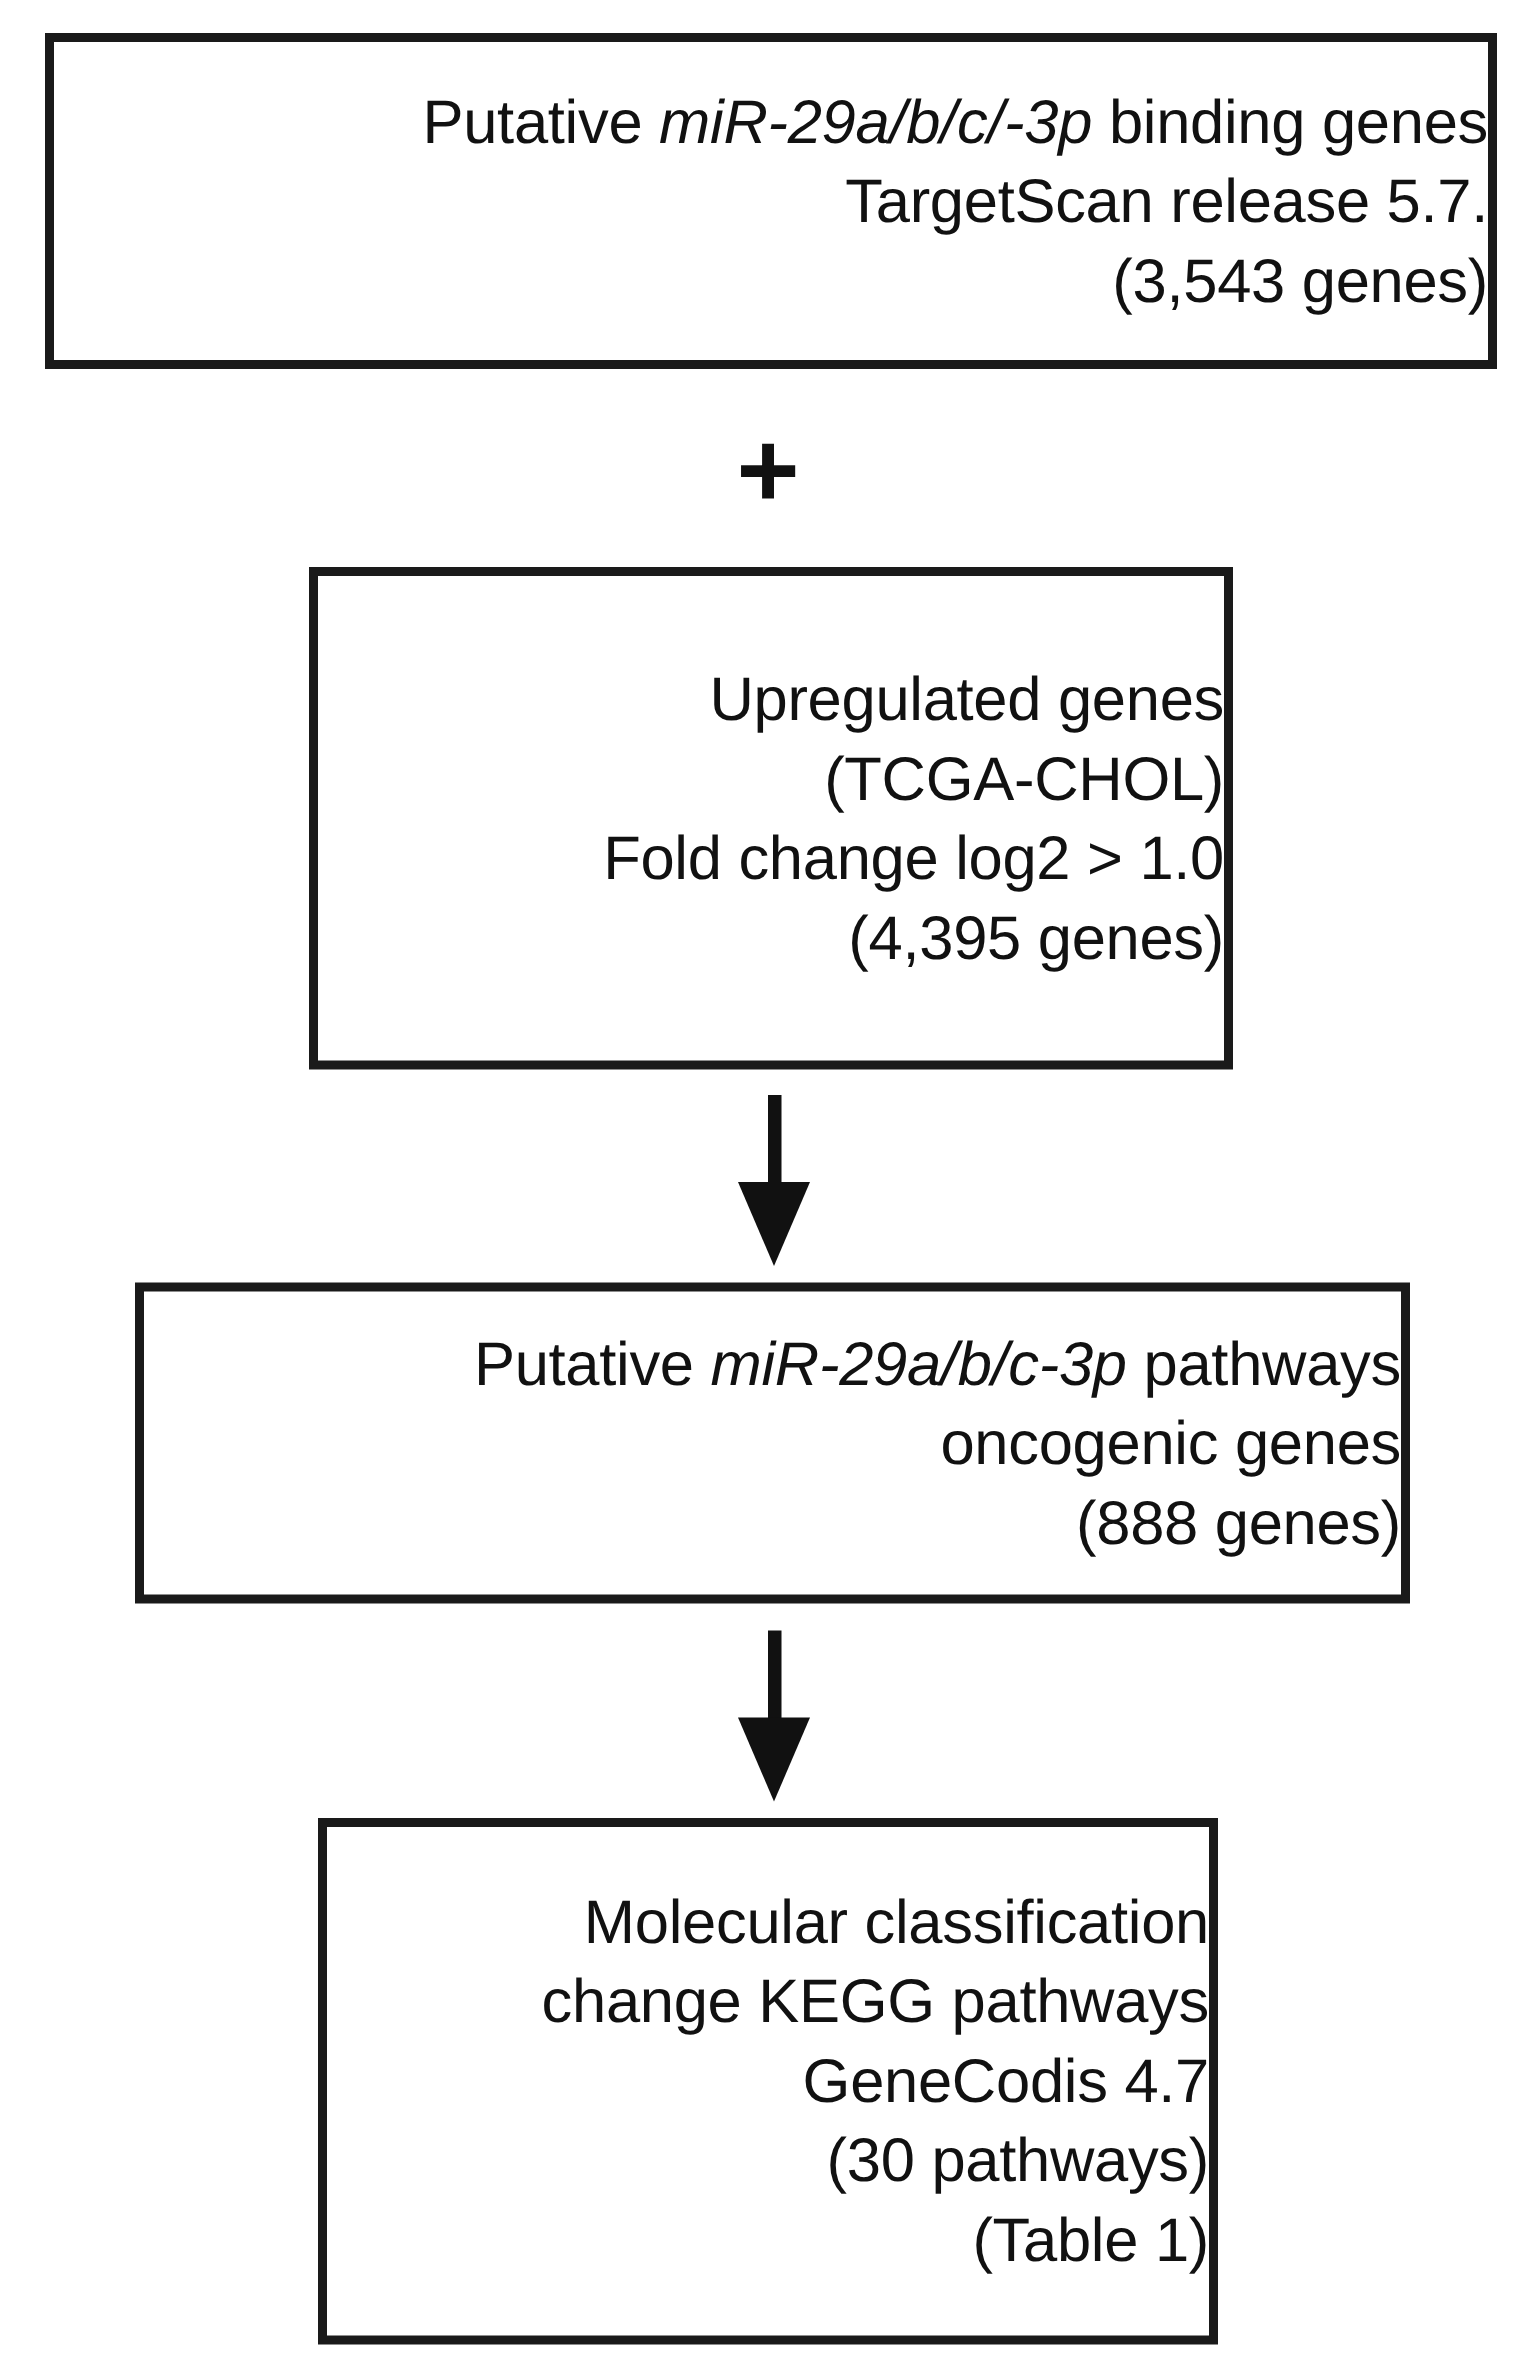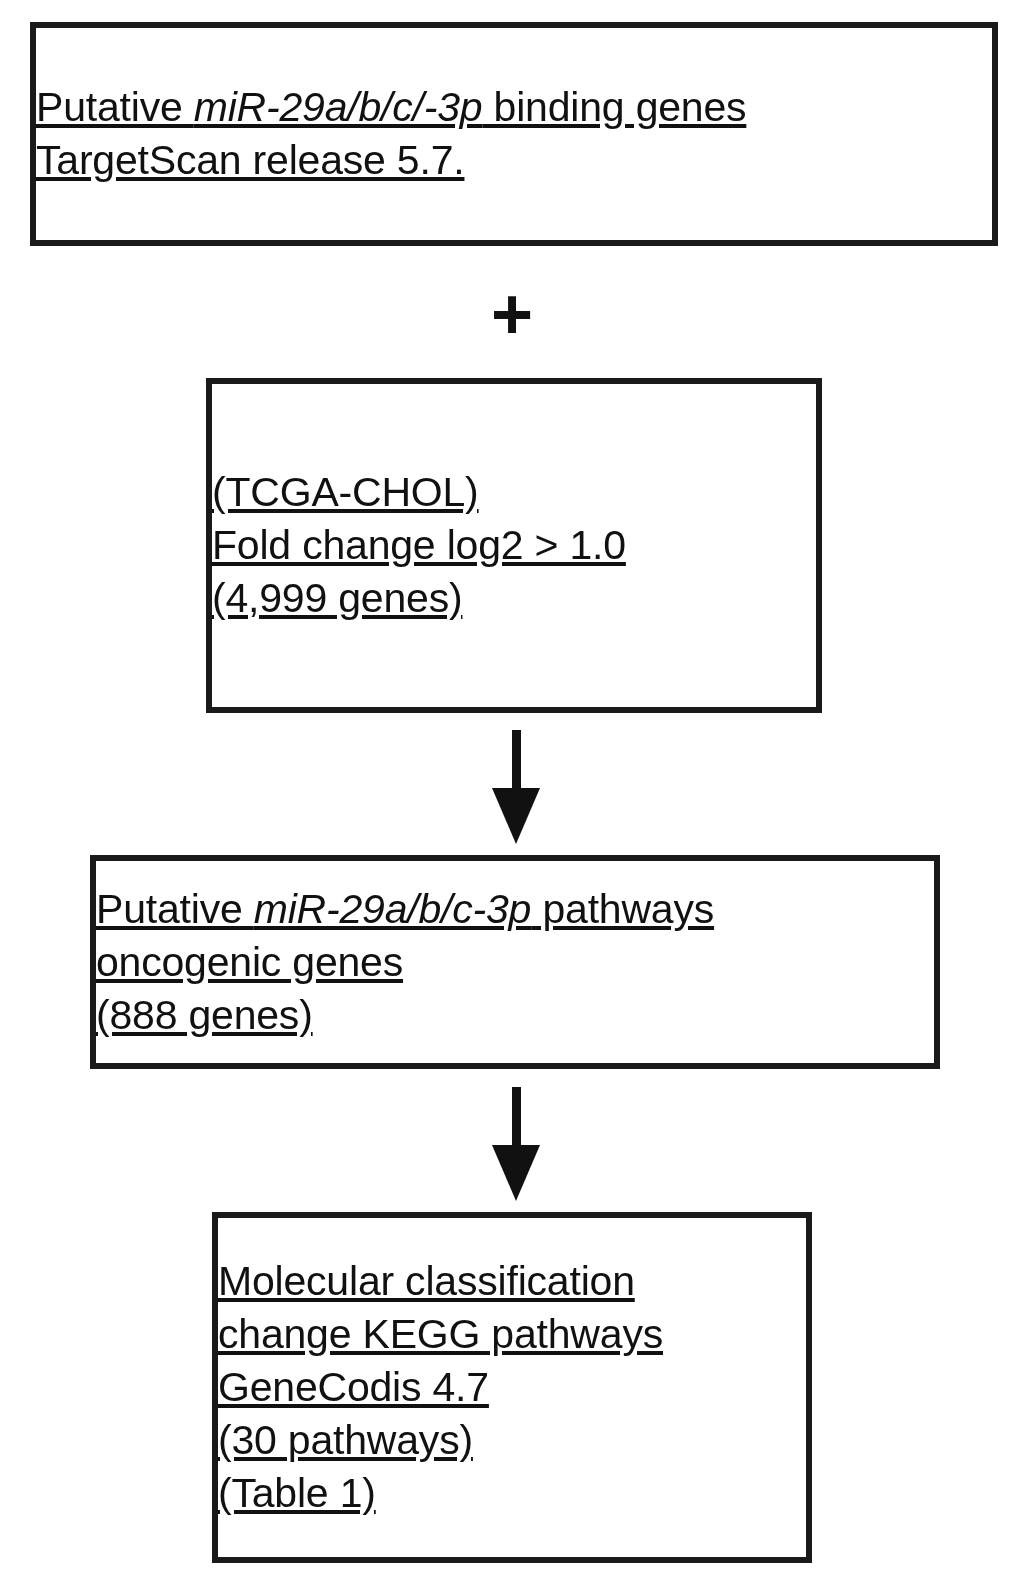--- a/index.html
+++ b/index.html
@@ -27,27 +27,26 @@
     border: 6px solid #1a1a1a;
     background: #ffffff;
     display: flex;
     flex-direction: column;
     align-items: center;
     justify-content: center;
   }
   .flow-box .line {
     display: block;
     width: 100%;
-    text-align: left;
+    text-align: right;
     font-size: 41px;
     line-height: 53px;
     letter-spacing: -0.2px;
     color: #111111;
     white-space: nowrap;
-    text-decoration: underline;
   }
   .em {
     font-style: italic;
   }
 
   #box-targetscan { left: 30px;  top: 22px;   width: 968px; height: 224px; }
   #box-upregulated{ left: 206px; top: 378px;  width: 616px; height: 335px; }
   #box-oncogenic  { left: 90px;  top: 855px;  width: 850px; height: 214px; }
   #box-kegg       { left: 212px; top: 1212px; width: 600px; height: 351px; }
 
@@ -98,28 +97,30 @@
   #arrow-onco-to-kegg .head  { top: 58px; }
 </style>
 </head>
 <body>
 
 <div id="canvas">
 
   <div class="flow-box" id="box-targetscan">
     <span class="line"><span>Putative </span><span class="em">miR-29a/b/c/-3p</span><span> binding genes</span></span>
     <span class="line">TargetScan release 5.7.</span>
+    <span class="line">(3,543 genes)</span>
   </div>
 
   <div id="plus-sign">+</div>
 
   <div class="flow-box" id="box-upregulated">
+    <span class="line">Upregulated genes</span>
     <span class="line">(TCGA-CHOL)</span>
     <span class="line">Fold change log2 &gt; 1.0</span>
-    <span class="line">(4,999 genes)</span>
+    <span class="line">(4,395 genes)</span>
   </div>
 
   <div class="arrow" id="arrow-up-to-onco">
     <div class="shaft"></div>
     <div class="head"></div>
   </div>
 
   <div class="flow-box" id="box-oncogenic">
     <span class="line"><span>Putative </span><span class="em">miR-29a/b/c-3p</span><span> pathways</span></span>
     <span class="line">oncogenic genes</span>

